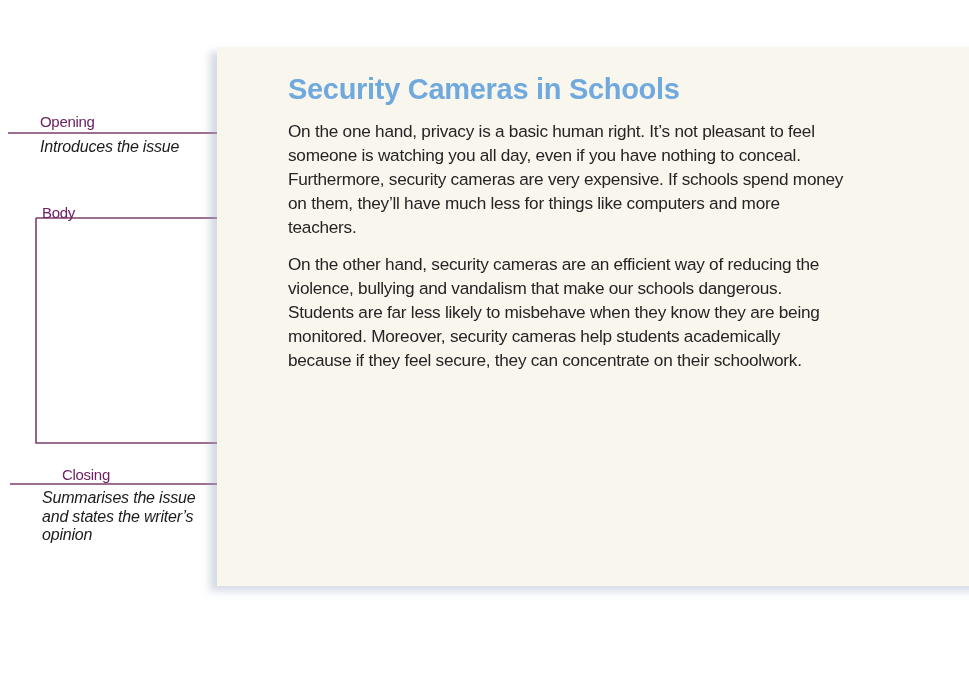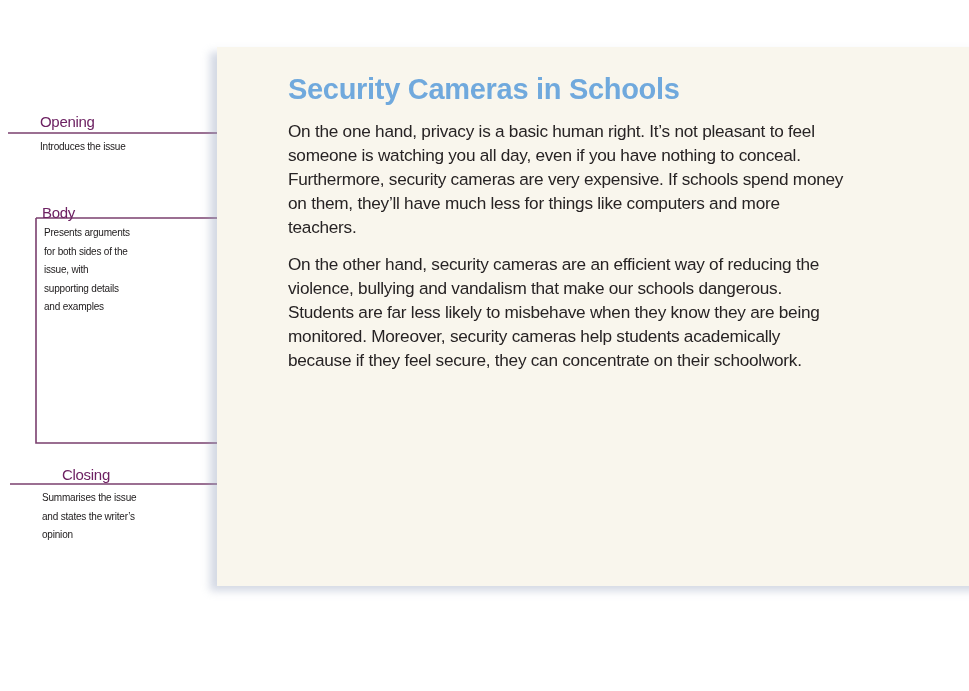--- a/index.html
+++ b/index.html
@@ -53,26 +53,27 @@
   
   .ann-label{
     position:absolute;
     font-size:15px;
     font-weight:normal;
     letter-spacing:-0.3px;
     color:var(--accent-plum);
   }
   .ann-desc{
     position:absolute;
-    font-size:10px;
+    font-size:16px;
     line-height:18.5px;
     letter-spacing:-0.2px;
     color:var(--label-text);
     white-space:pre-line;
     width:175px;
+    font-style:italic;
   }
   #opening-label{left:40px;top:113px;}
   #opening-desc{left:40px;top:138px;}
   #body-label{left:42px;top:204px;}
   #body-desc{left:44px;top:224px;}
   #closing-label{left:42px;top:466px;margin-left:20px;}
   #closing-desc{left:42px;top:489px;}
 
   .connectors{
     position:absolute;left:0;top:0;width:969px;height:691px;
@@ -98,25 +99,20 @@
     <path d="M8,133 H248" marker-end="url(#arrowhead)"></path>
     <path d="M36,218 H248" marker-end="url(#arrowhead)"></path>
     <path d="M36,218 V443 H248" marker-end="url(#arrowhead)"></path>
     <path d="M10,484 H248" marker-end="url(#arrowhead)"></path>
   </svg>
 
   <div id="opening-label" class="ann-label">Opening</div>
   <div id="opening-desc" class="ann-desc">Introduces the issue</div>
 
   <div id="body-label" class="ann-label">Body</div>
-  <div id="body-desc" class="ann-desc">Presents arguments
-for both sides of the
-issue, with
-supporting details
-and examples</div>
 
   <div id="closing-label" class="ann-label">Closing</div>
   <div id="closing-desc" class="ann-desc">Summarises the issue
 and states the writer’s
 opinion</div>
 
   <div class="panel">
     <h1 class="panel-title">Security Cameras in Schools</h1>
     <div class="paragraphs">
       <p class="para">On the one hand, privacy is a basic human right. It’s not pleasant to feel

